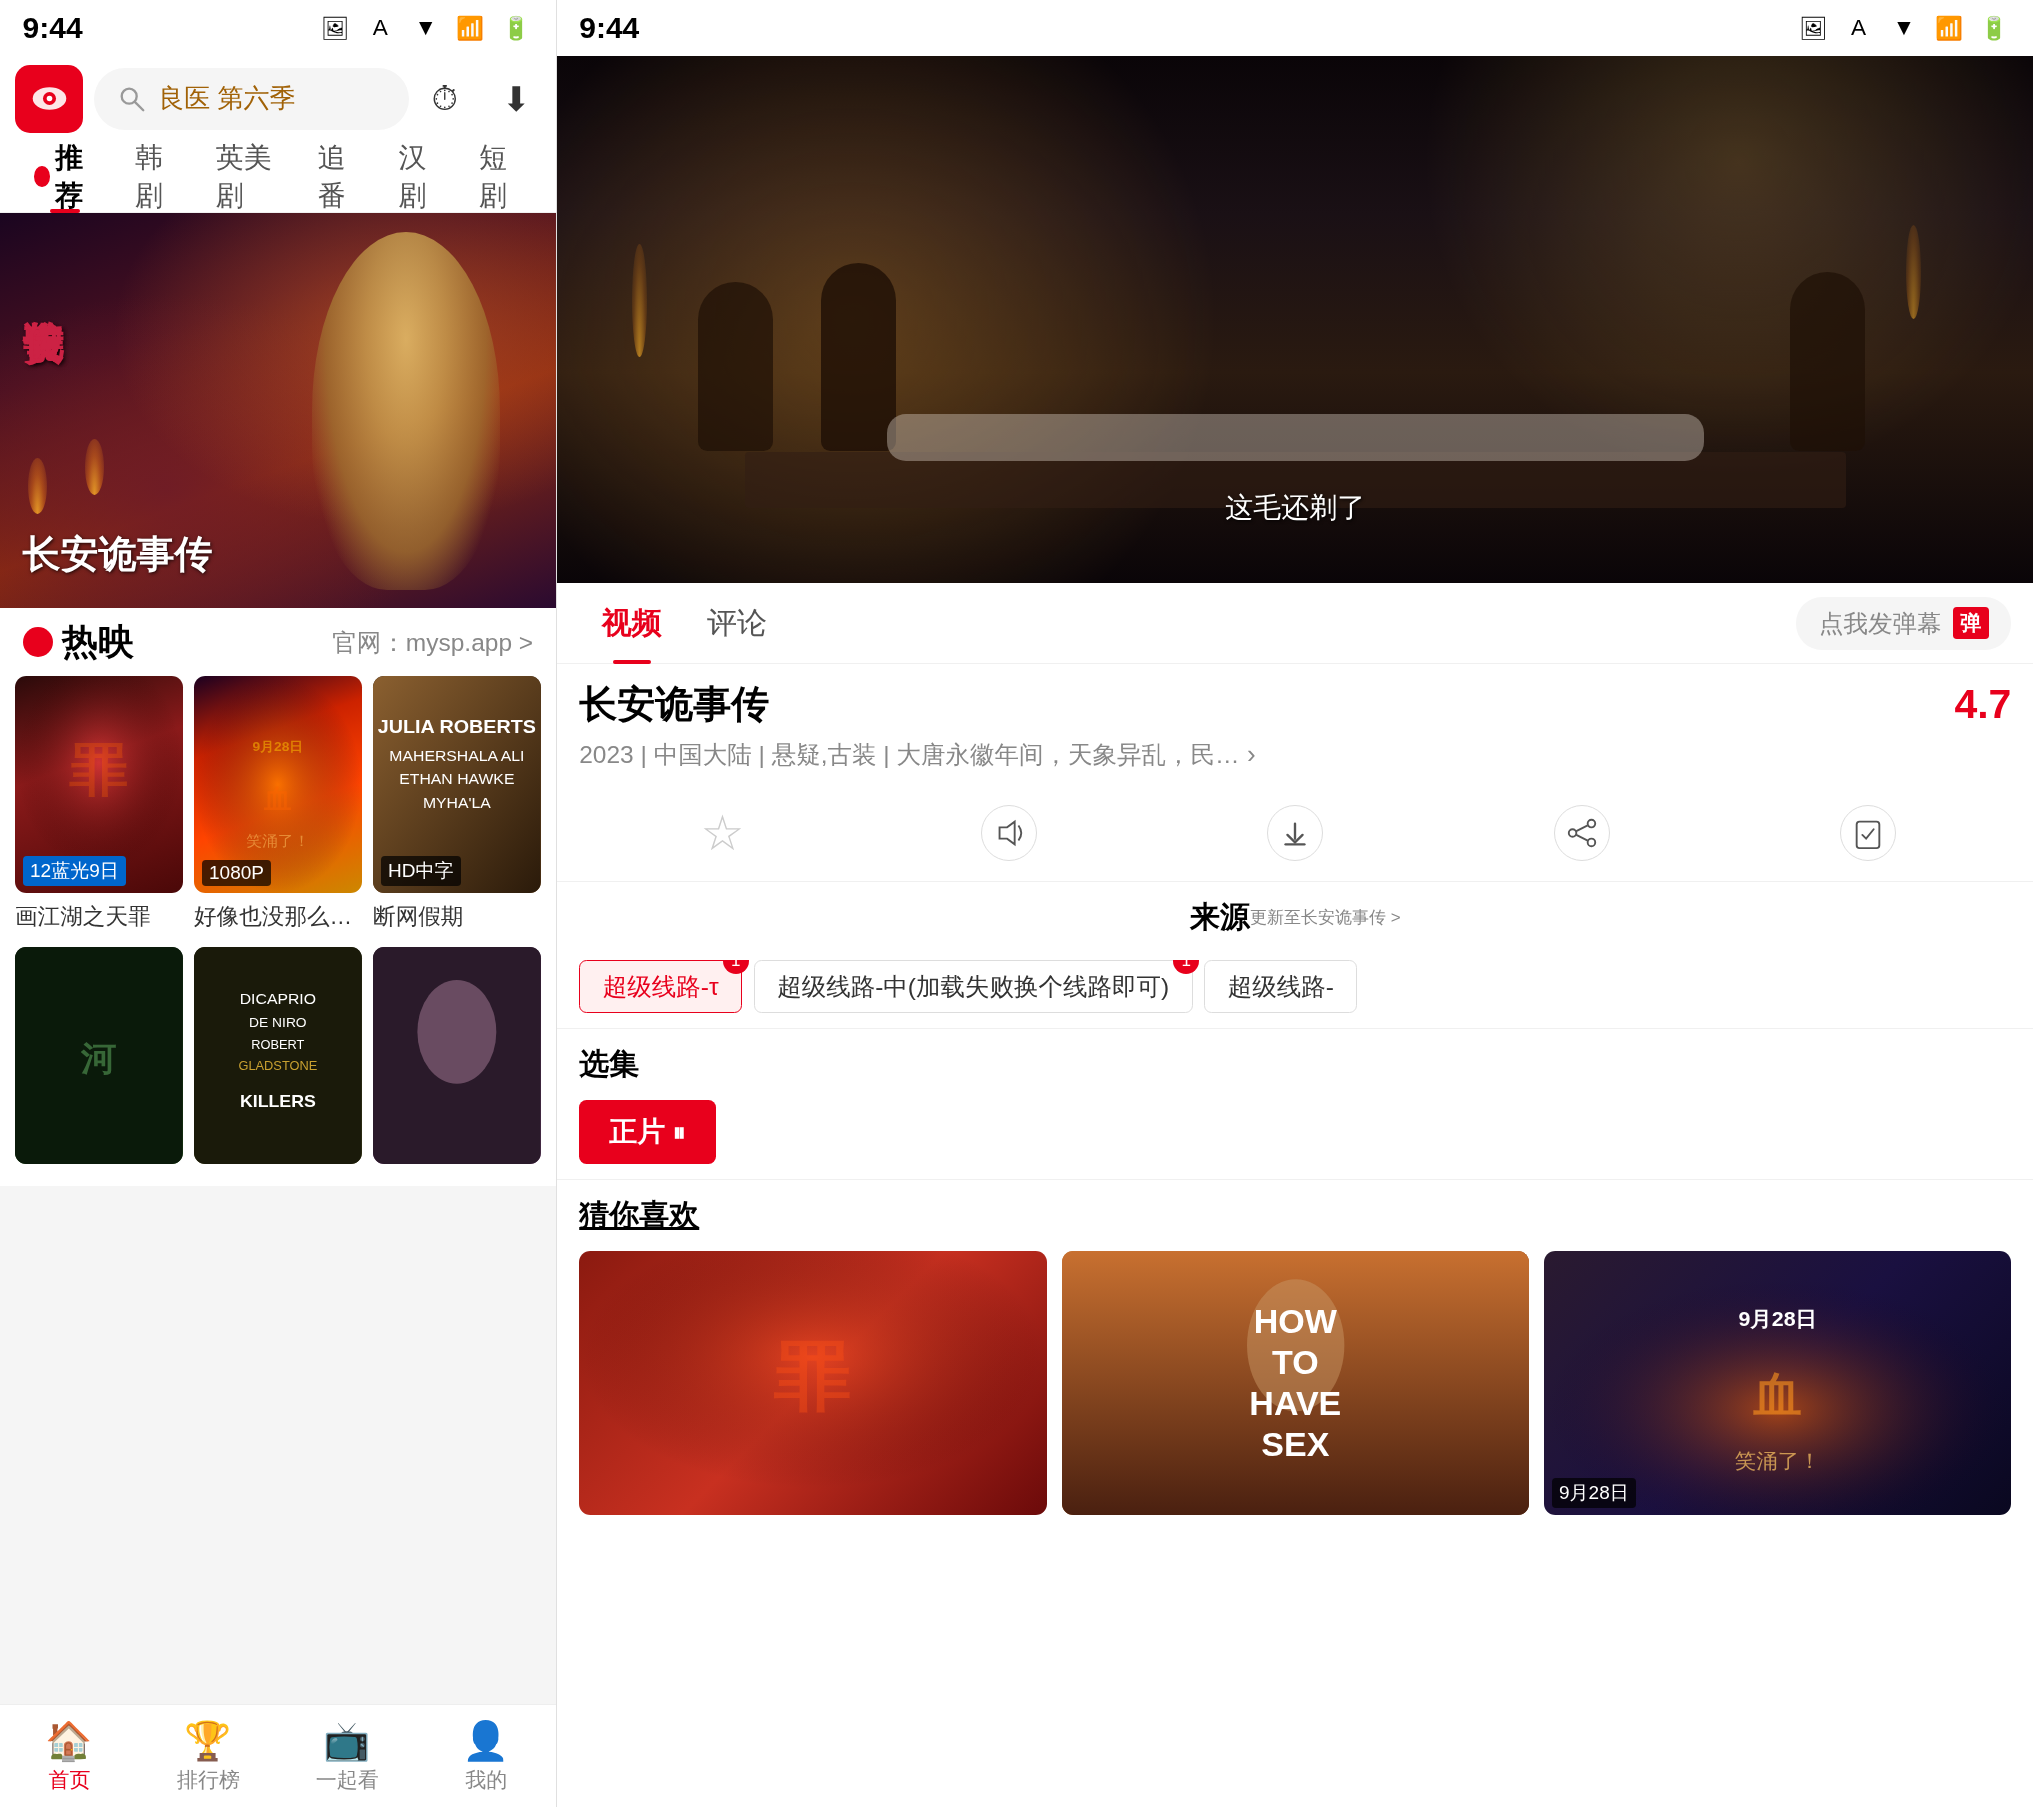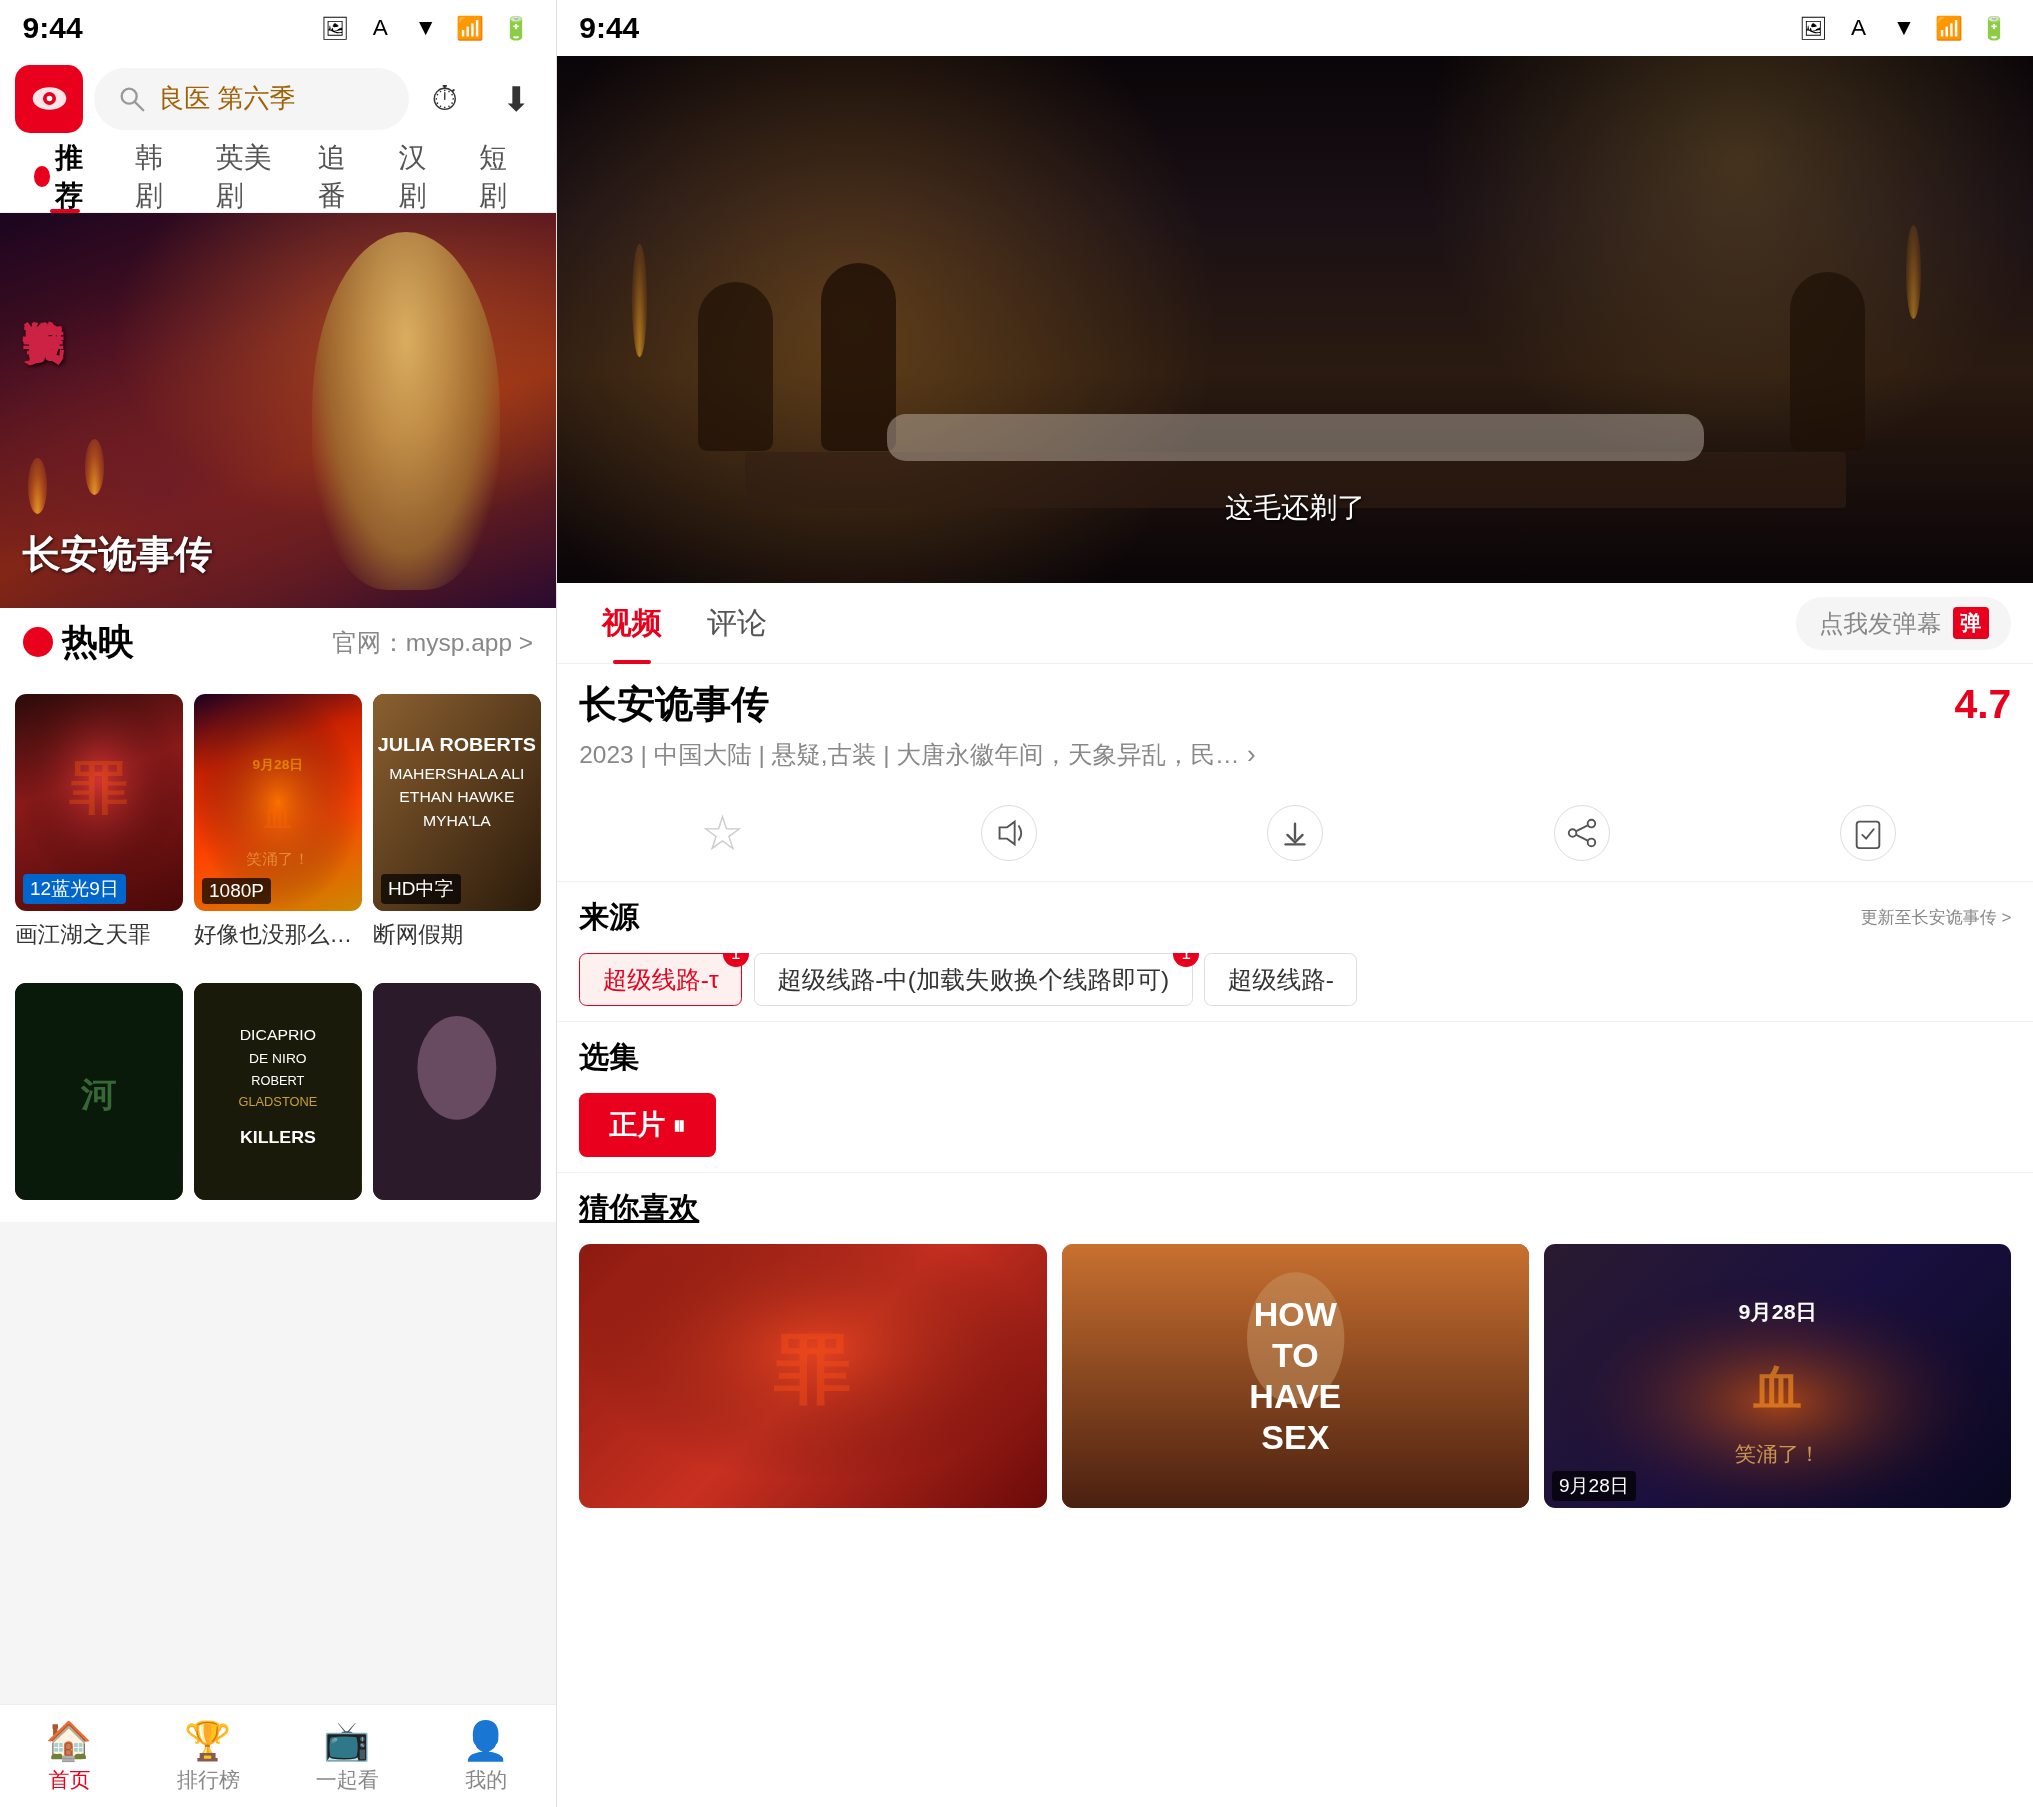--- a/index.html
+++ b/index.html
@@ -233,21 +233,20 @@
     .movie-grid {
       display: flex;
       gap: 11.3px;
       padding: 0 15px 15px;
       background: #fff;
     }
     .movie-card {
       flex: 1;
       display: flex;
       flex-direction: column;
-      margin-top: 18px;
     }
     .movie-poster {
       width: 100%;
       height: 217px;
       border-radius: 11.3px;
       overflow: hidden;
       position: relative;
     }
     .movie-badge {
       position: absolute;
@@ -489,22 +488,22 @@
     }
 
     
     .section-block {
       padding: 15px 22.6px;
       border-bottom: 0.9px solid #f0f0f0;
     }
     .section-block-header {
       display: flex;
       align-items: center;
-      justify-content: space-between;
-      margin-bottom: 15px;
+      justify-content: center;
+      margin-bottom: 22px;
     }
     .section-block-title {
       font-size: 30px;
       font-weight: 700;
       color: #000;
     }
     .section-block-link {
       font-size: 17px;
       color: #888;
     }

